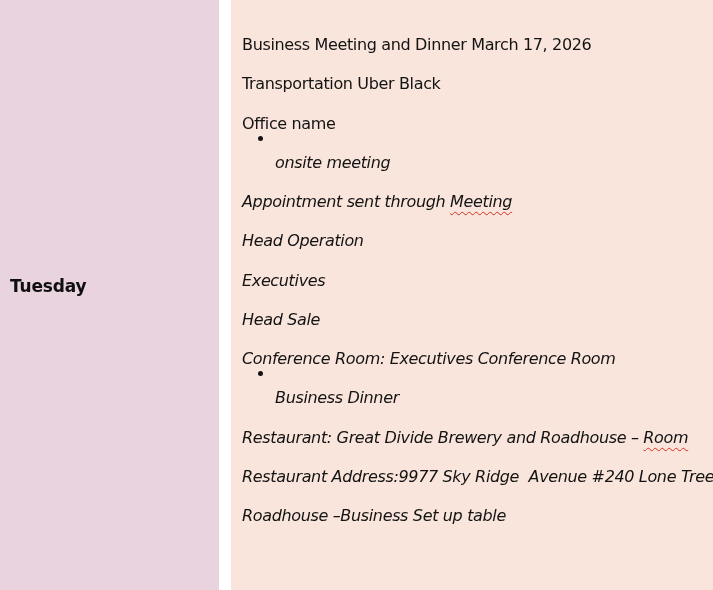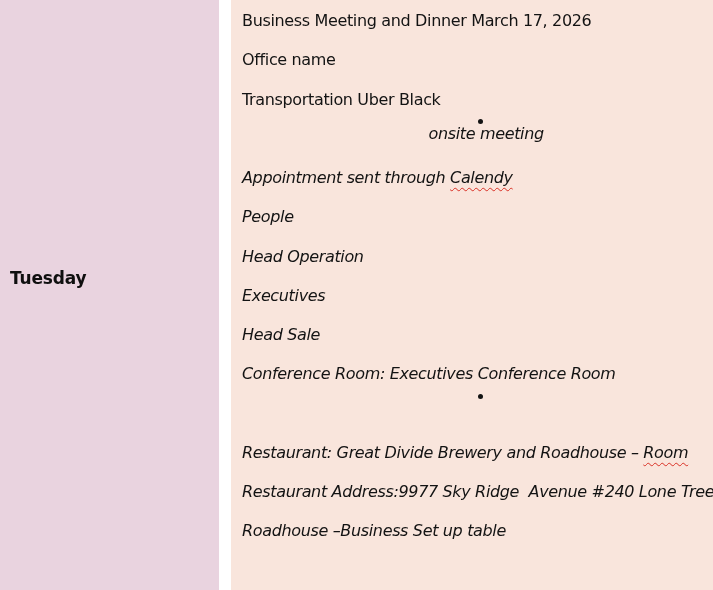--- a/index.html
+++ b/index.html
@@ -28,46 +28,46 @@
   }
   .details-cell {
     flex: 1;
     background: #f9e5dc;
     padding: 1px 6px 0 11px;
     color: #121212;
   }
   .day-label {
     position: absolute;
     left: 10px;
-    top: 268px;
+    top: 276px;
     font-weight: bold;
     font-size: 17px;
     color: #0f0f0f;
     letter-spacing: -0.2px;
     text-align: center;
   }
   .ln {
     height: 39.25px;
     display: flex;
     align-items: center;
     font-size: 16px;
     letter-spacing: -0.35px;
     color: #131313;
   }
   .ln.it { font-style: italic; }
-  .ln.bullet { padding-left: 16px; flex-direction: column; }
+  .ln.bullet { padding-left: 16px; }
   .bullet-dot {
     width: 5px;
     height: 5px;
     border-radius: 50%;
     background: #131313;
     margin-right: 12px;
     flex: none;
   }
-  .txt { white-space: pre; }
+  .txt { white-space: pre; margin-top: 48px; }
   .misspelled {
     text-decoration-line: underline;
     text-decoration-style: wavy;
     text-decoration-color: #d93025;
     text-decoration-thickness: 1px;
     text-underline-offset: 4px;
   }
 </style>
 </head>
 <body>
@@ -80,60 +80,58 @@
 
   <div class="cell cell-divider"></div>
 
   <div class="cell details-cell">
 
     <p class="ln reg">
         <span class="txt">Business Meeting and Dinner March 17, 2026</span>
       </p>
 
     <p class="ln reg">
-        <span class="txt">Office name</span>
+        <span class="txt">Transportation Uber Black</span>
       </p>
 
     <p class="ln reg">
-        <span class="txt">Transportation Uber Black</span>
+        <span class="txt">Office name</span>
       </p>
 
     <p class="ln it bullet">
         <span class="bullet-dot"></span>
         <span class="txt">onsite meeting</span>
       </p>
 
 
     <p class="ln it">
         <span class="txt">Appointment sent through </span>
-        <span class="txt misspelled">Calendy</span>
+        <span class="txt misspelled">Meeting</span>
       </p>
 
-    <p class="ln it">
-        <span class="txt">People</span>
-      </p>
 
     <p class="ln it">
         <span class="txt">Head Operation</span>
       </p>
 
     <p class="ln it">
         <span class="txt">Executives</span>
       </p>
 
     <p class="ln it">
         <span class="txt">Head Sale</span>
       </p>
 
     <p class="ln it">
         <span class="txt">Conference Room: Executives Conference Room</span>
       </p>
 
     <p class="ln it bullet">
         <span class="bullet-dot"></span>
+        <span class="txt">Business Dinner</span>
       </p>
 
     <p class="ln it">
         <span class="txt">Restaurant: Great Divide Brewery and Roadhouse – </span>
         <span class="txt misspelled">Room</span>
       </p>
 
     <p class="ln it">
         <span class="txt">Restaurant Address:9977 Sky Ridge  Avenue #240 Lone Tree</span>
       </p>

